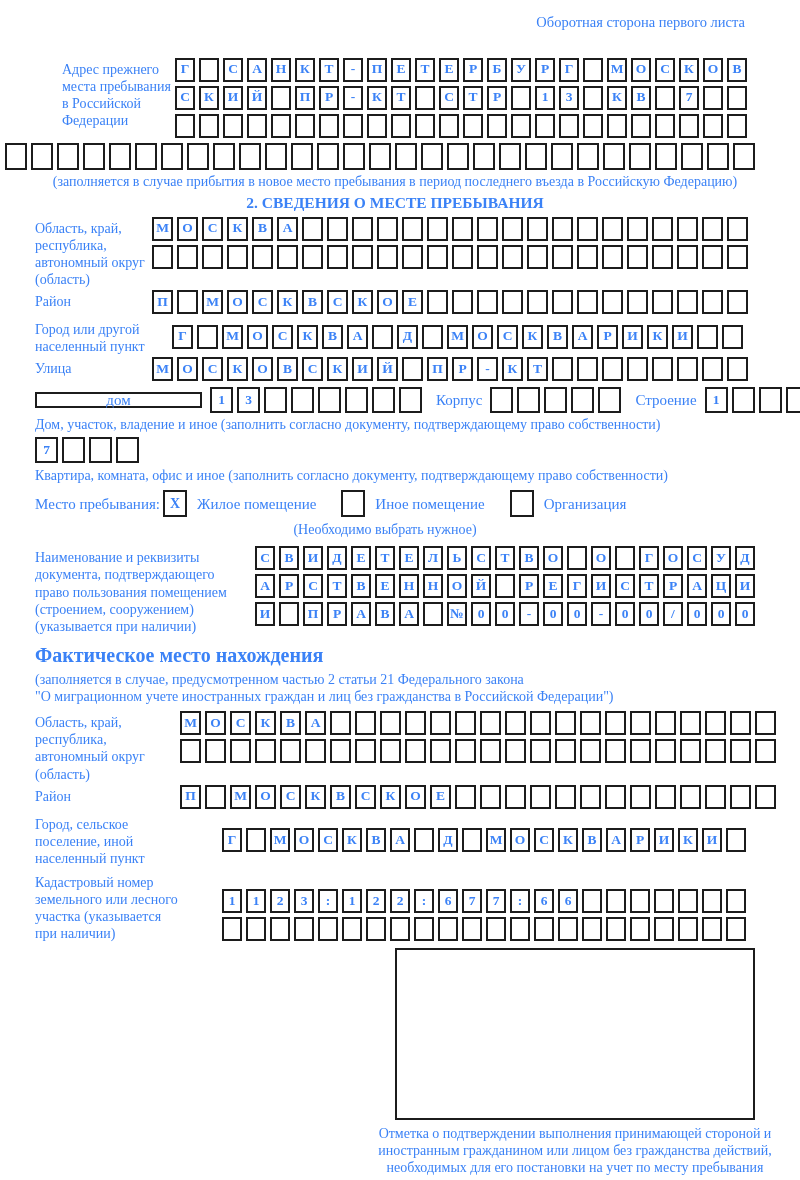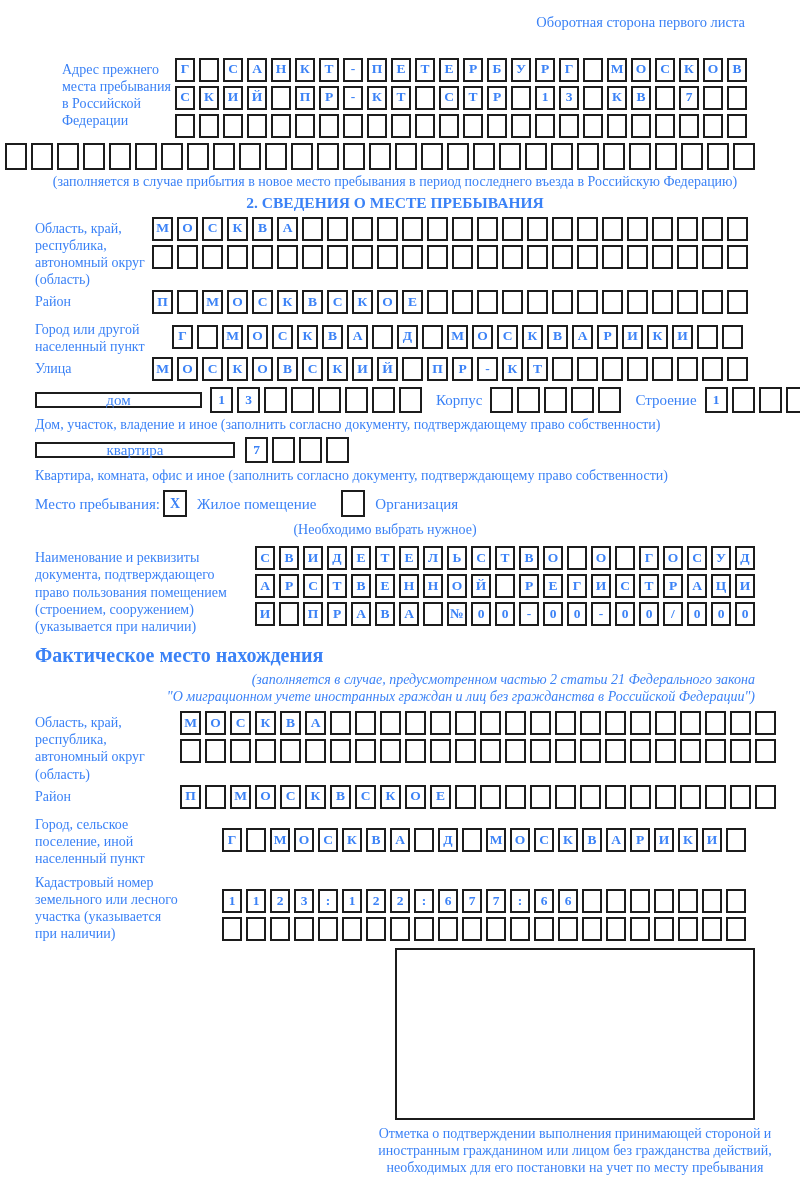--- a/index.html
+++ b/index.html
@@ -53,21 +53,21 @@
   .option { display:flex; align-items:center; gap:10px; }
   .checkbox {
     width:24px; height:27px; border:2px solid #1c1c1c; flex:0 0 auto;
     display:flex; align-items:center; justify-content:center;
     font-size:14px; font-weight:bold;
   }
   .opt-label { font-size:15px; white-space:nowrap; padding-right:22px; }
   .note { text-align:center; width:700px; font-size:14px; margin-top:4px; }
 
   .fact-title { font-weight:bold; font-size:20px; margin-top:8px; }
-  .fact-cap { text-align:right; font-size:14px; margin-top:4px;font-style:italic; }
+  .fact-cap { text-align:left; font-size:14px; margin-top:4px; }
 
   .stamp-box {
     width:360px; height:172px; border:2px solid #1c1c1c;
     margin-left:360px; margin-top:6px; background:#fff;
   }
   .stamp-cap {
     width:400px; margin-left:340px; margin-top:5px;
     text-align:center; font-size:14px;
   }
   .mt2{margin-top:2px}.mt4{margin-top:4px}.mt6{margin-top:6px}.mt8{margin-top:8px}
@@ -369,35 +369,38 @@
     <div class="cells mid">
         <span class="cell">1</span>
         <span class="cell"></span>
         <span class="cell"></span>
         <span class="cell"></span>
       </div>
   </div>
   <div class="cap">Дом, участок, владение и иное (заполнить согласно документу, подтверждающему право собственности)</div>
 
   <div class="frow vcenter mt4">
-    <div class="fieldbox fb-kv">квартира</div>
     <div class="cells mid">
         <span class="cell">7</span>
         <span class="cell"></span>
         <span class="cell"></span>
         <span class="cell"></span>
       </div>
   </div>
   <div class="cap mt4">Квартира, комната, офис и иное (заполнить согласно документу, подтверждающему право собственности)</div>
 
   <div class="mesto-line">
     <span class="mesto-lbl">Место пребывания:</span>
     <span class="option">
       <span class="checkbox">X</span>
       <span class="opt-label">Жилое помещение</span>
+    </span>
+    <span class="option">
+      <span class="checkbox"></span>
+      <span class="opt-label">Иное помещение</span>
     </span>
     <span class="option">
       <span class="checkbox"></span>
       <span class="opt-label">Организация</span>
     </span>
   </div>
   <div class="note">(Необходимо выбрать нужное)</div>
 
   <div class="frow mt8">
     <div class="lbl lbl-220">Наименование и реквизиты документа, подтверждающего право пользования помещением (строением, сооружением) (указывается при наличии)</div>

